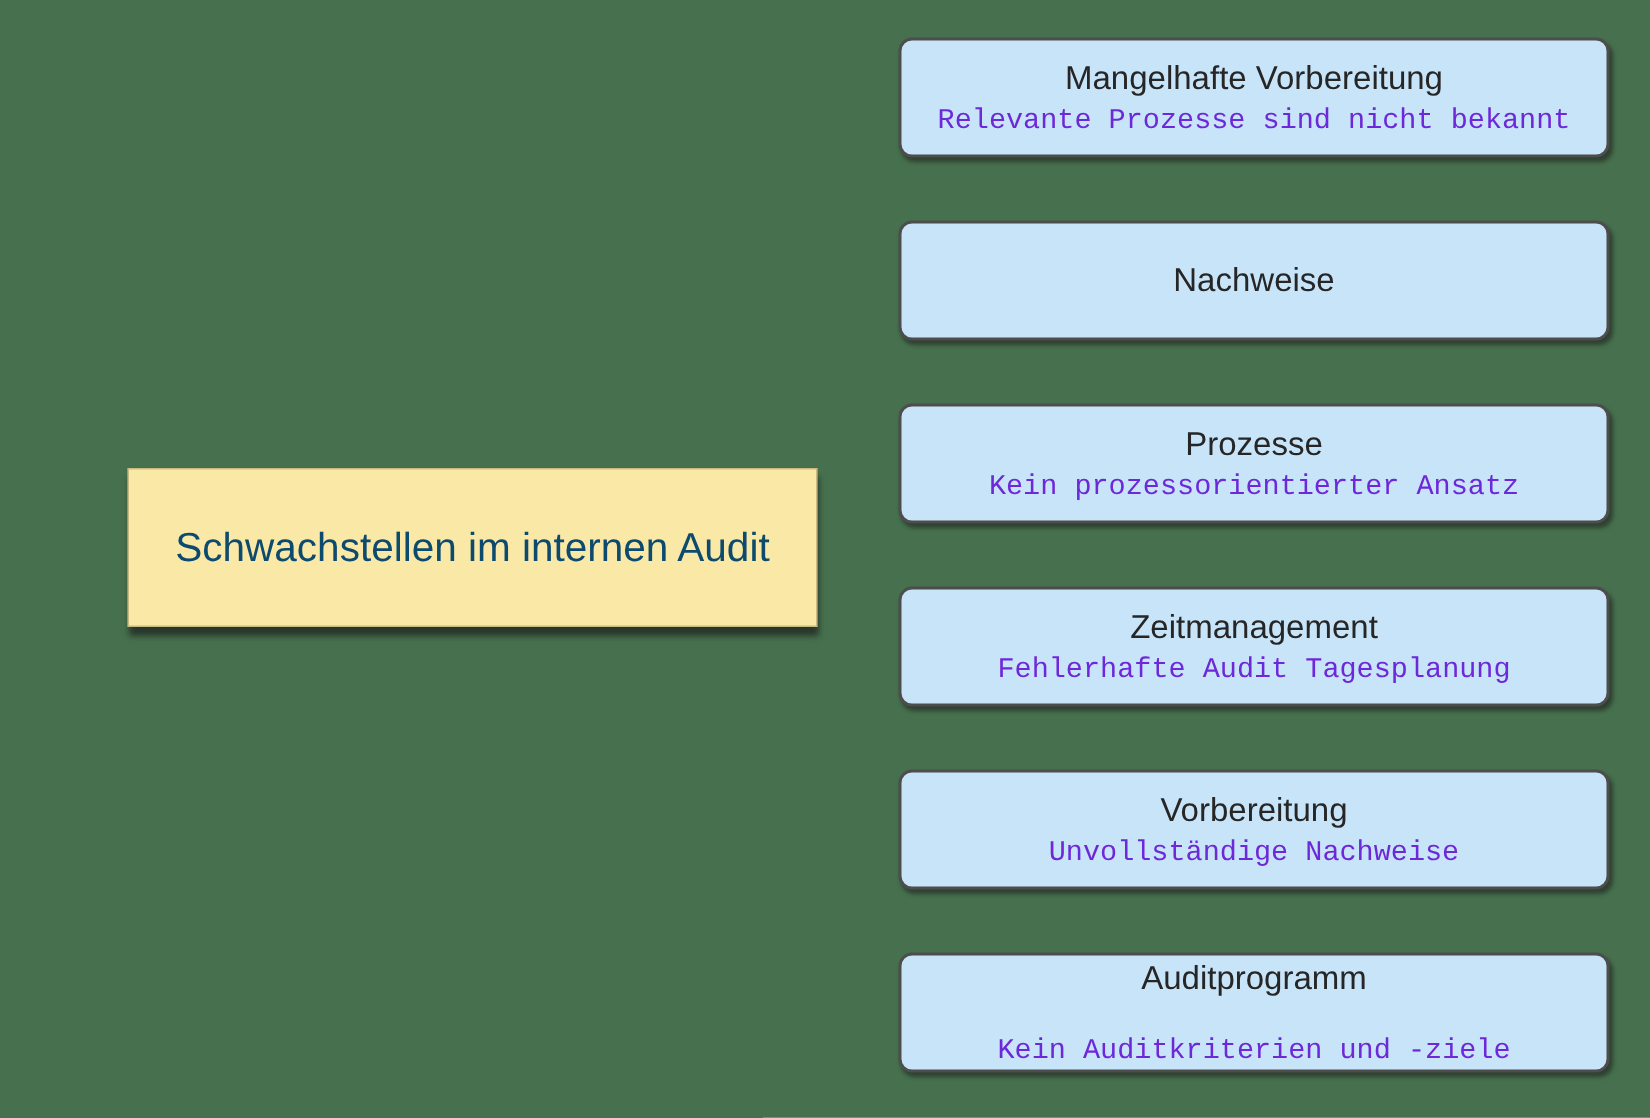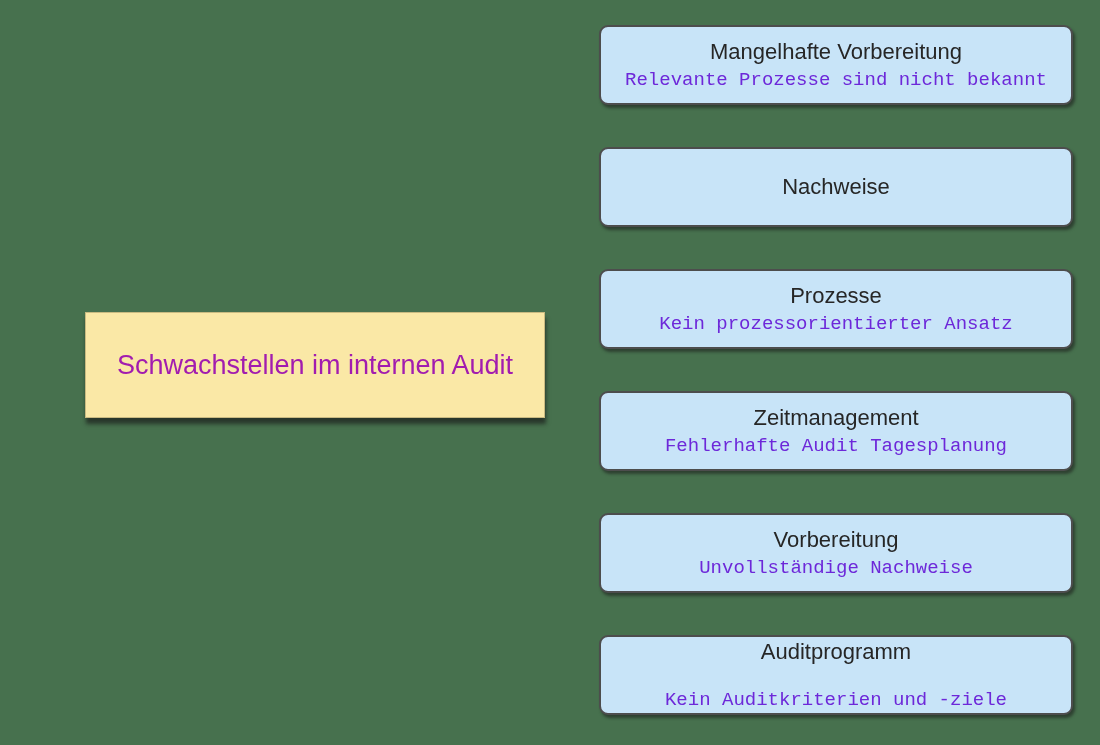--- a/index.html
+++ b/index.html
@@ -26,21 +26,21 @@
     box-shadow: 1px 6px 4px rgba(25, 25, 25, 0.65);
     display: flex;
     align-items: center;
     justify-content: center;
     text-align: center;
     padding: 0 28px;
   }
   .root-node .root-label {
     font-size: 27px;
     line-height: 37px;
-    color: #a21caf;
+    color: #0c4a6e;
   }
 
   
   .node {
     position: absolute;
     left: 599px;
     width: 474px;
     height: 80px;
     box-sizing: border-box;
     background: var(--node-fill, #C8E4F8);

